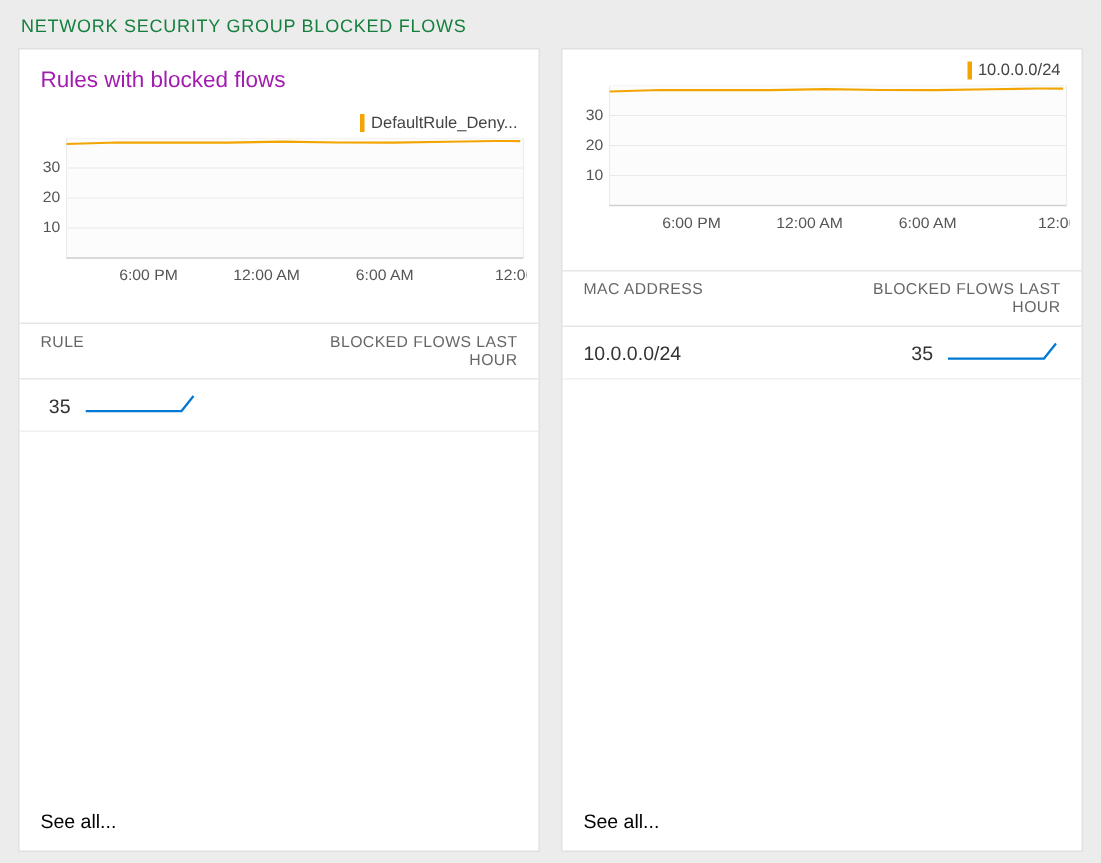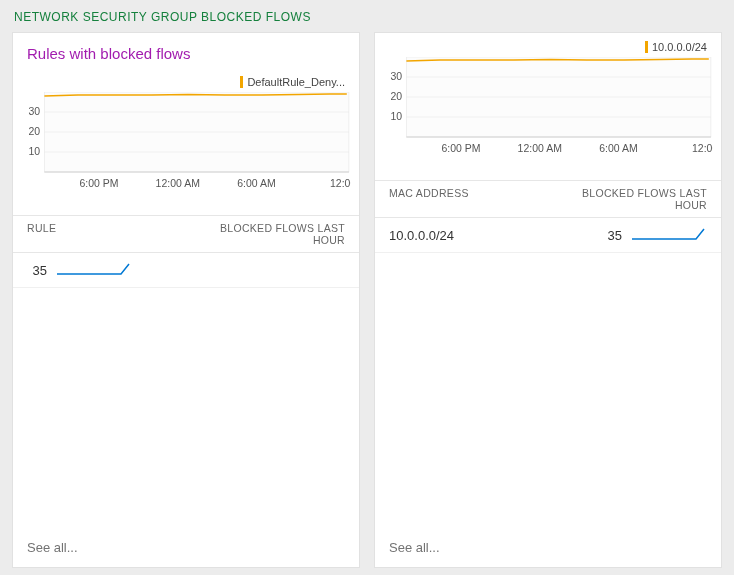--- a/index.html
+++ b/index.html
@@ -92,21 +92,21 @@
     padding-right: 10px;
   }
   .spark {
     width: 75px;
     height: 18px;
   }
   .see-all {
     position: absolute;
     left: 14px;
     bottom: 12px;
-    color: #737373;
+    color: #000000;
     font-size: 13px;
     cursor: pointer;
     margin-top: 31px;
   }
 </style>
 </head>
 <body>
 
 <div class="dashboard-title">NETWORK SECURITY GROUP BLOCKED FLOWS</div>
 

